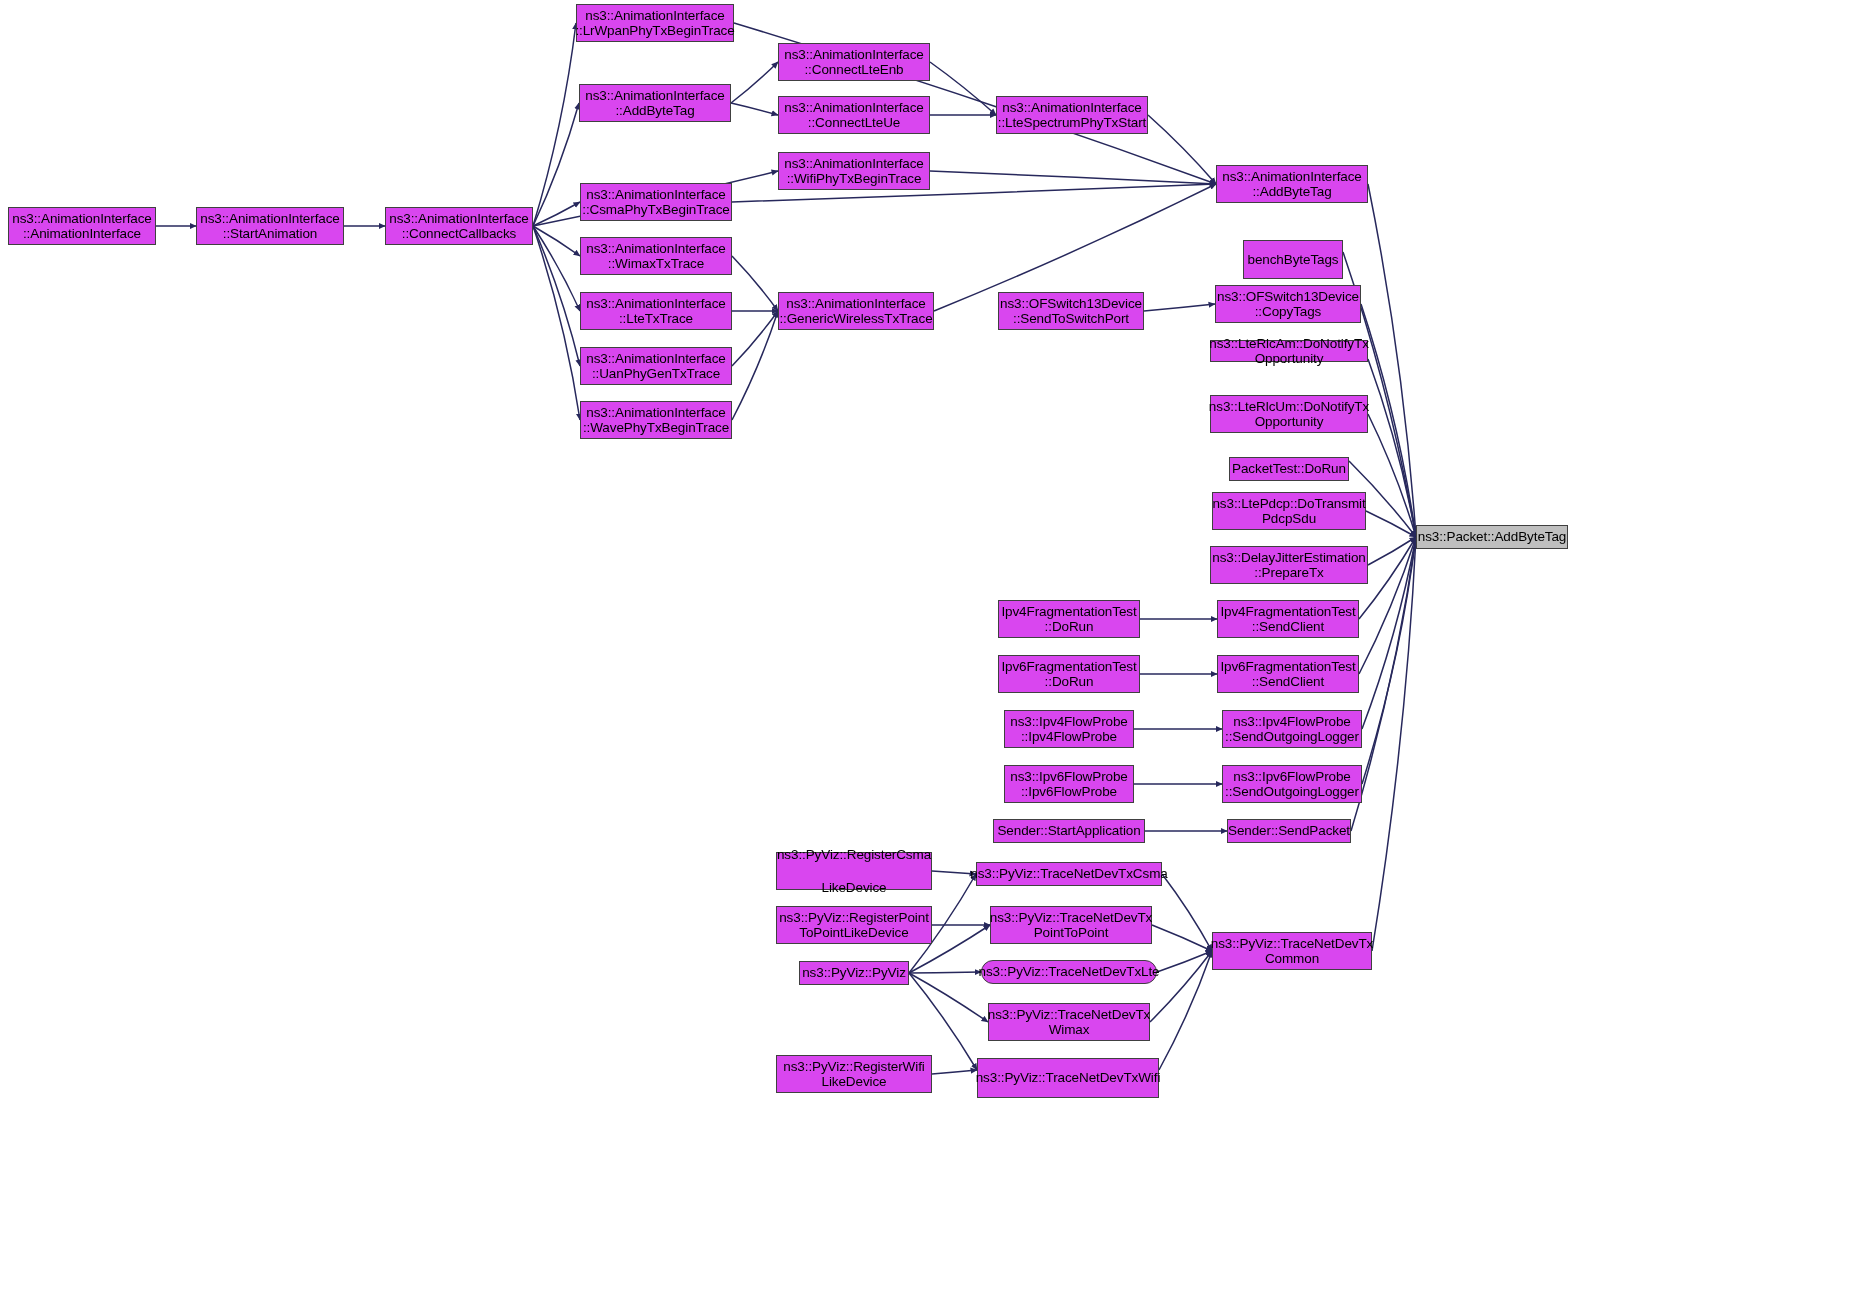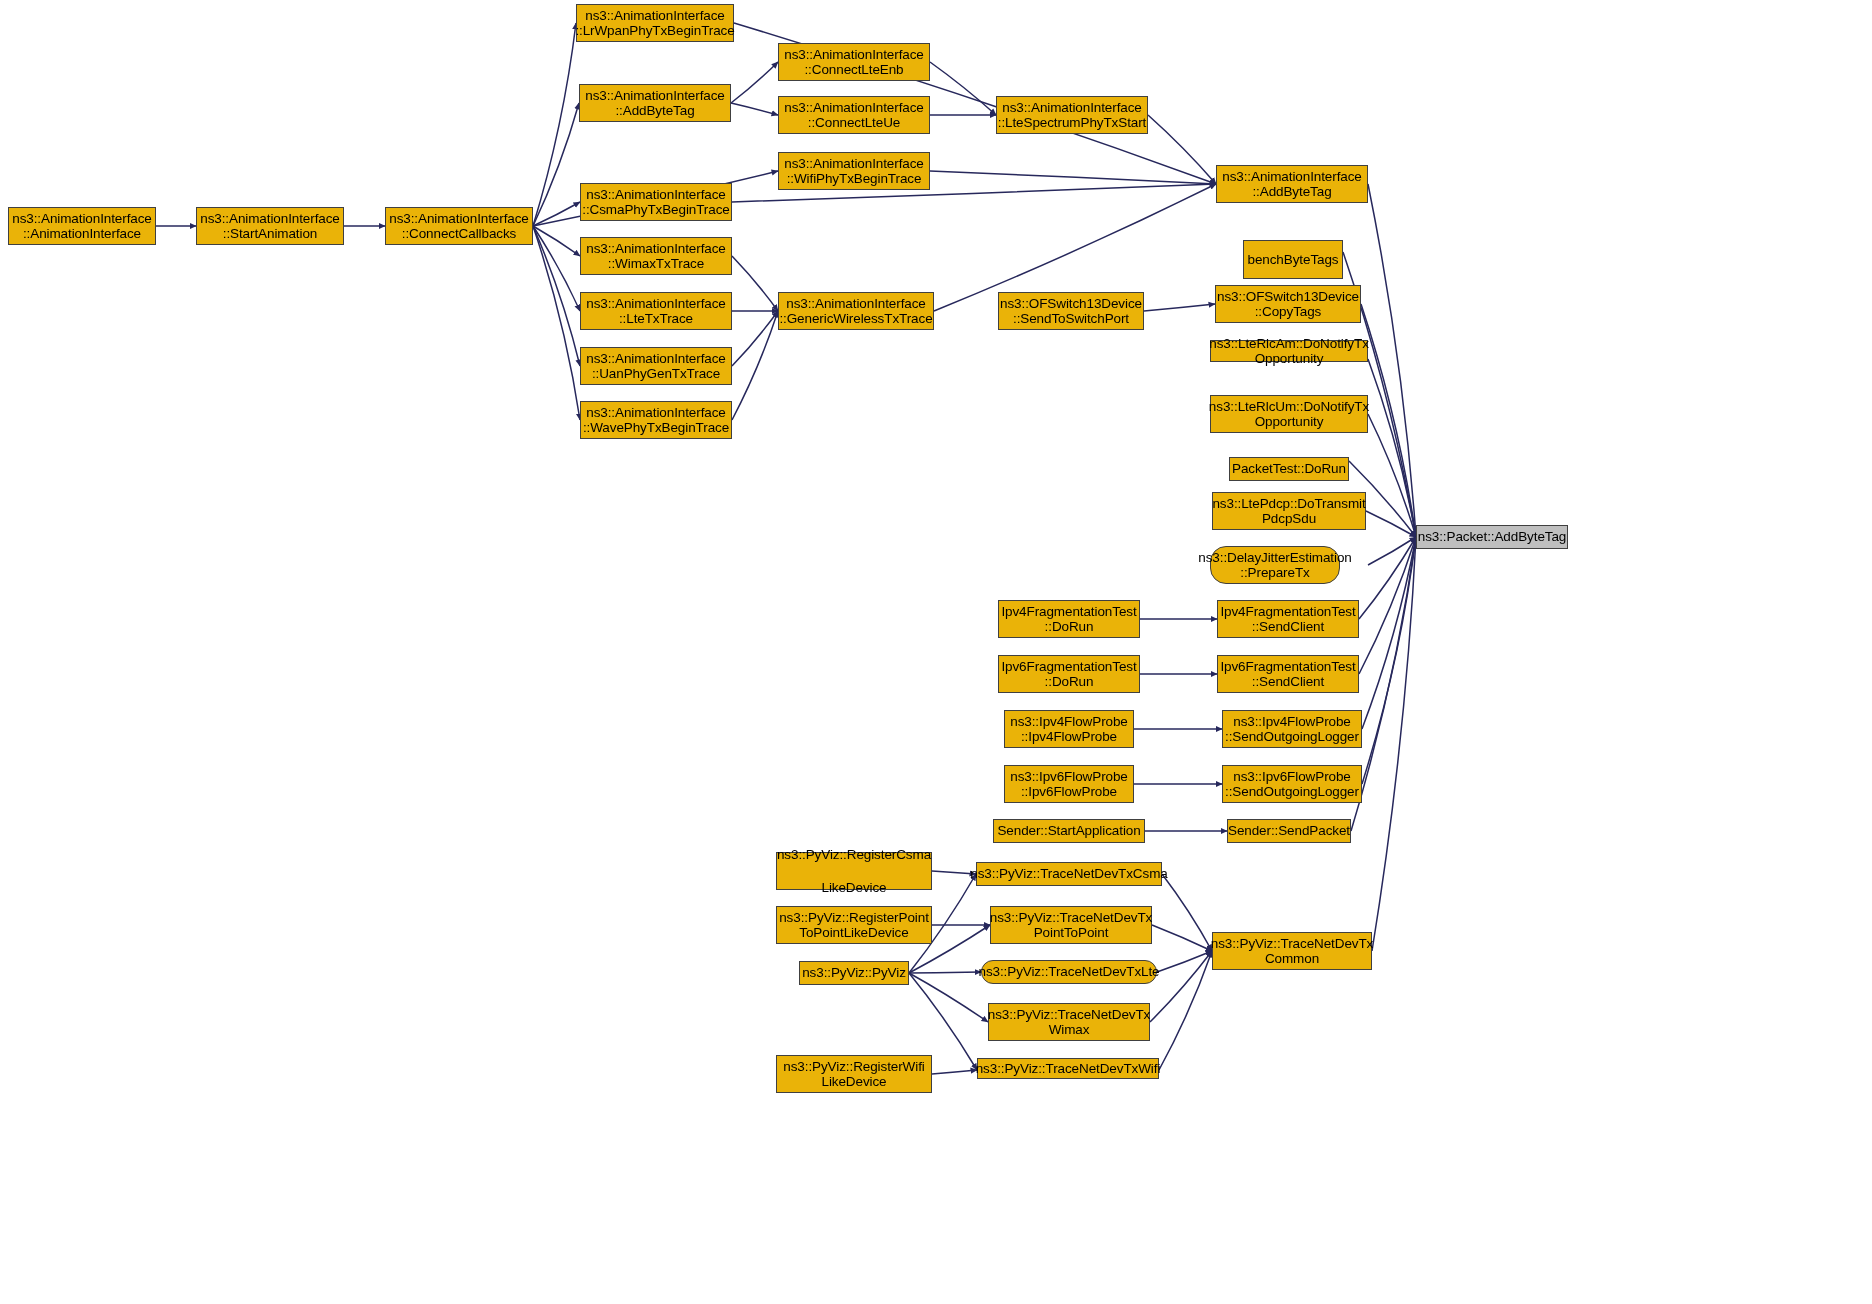--- a/index.html
+++ b/index.html
@@ -20,21 +20,21 @@
     position: absolute;
     left: 0;
     top: 0;
     width: 1872px;
     height: 1304px;
   }
   .node {
     position: absolute;
     box-sizing: border-box;
     border: 1px solid #404040;
-    background: #eab308;
+    background: #d946ef;
     color: #000000;
     font-size: 13.5px;
     line-height: 15.5px;
     text-align: center;
     display: flex;
     flex-direction: column;
     align-items: center;
     justify-content: center;
     letter-spacing: -0.1px;
     z-index: 5;
@@ -131,35 +131,35 @@
     <div class="node" style="left: 580px; top: 401px; width: 152px; height: 38px;"><span class="l1">ns3::AnimationInterface</span><span class="l2">::WavePhyTxBeginTrace</span></div>
     <div class="node" style="left: 778px; top: 292px; width: 156px; height: 38px;"><span class="l1">ns3::AnimationInterface</span><span class="l2">::GenericWirelessTxTrace</span></div>
     <div class="node" style="left: 1216px; top: 165px; width: 152px; height: 38px;"><span class="l1">ns3::AnimationInterface</span><span class="l2">::AddByteTag</span></div>
     <div class="node" style="left: 998px; top: 292px; width: 146px; height: 38px;"><span class="l1">ns3::OFSwitch13Device</span><span class="l2">::SendToSwitchPort</span></div>
     <div class="node" style="left: 1243px; top: 240px; width: 100px; height: 39px;"><span class="l1">benchByteTags</span></div>
     <div class="node" style="left: 1215px; top: 285px; width: 146px; height: 38px;"><span class="l1">ns3::OFSwitch13Device</span><span class="l2">::CopyTags</span></div>
     <div class="node" style="left: 1210px; top: 340px; width: 158px; height: 22px;"><span class="l1">ns3::LteRlcAm::DoNotifyTx</span><span class="l2">Opportunity</span></div>
     <div class="node" style="left: 1210px; top: 395px; width: 158px; height: 38px;"><span class="l1">ns3::LteRlcUm::DoNotifyTx</span><span class="l2">Opportunity</span></div>
     <div class="node" style="left: 1229px; top: 449px; width: 120px; height: 24px; margin-top: 8px;"><span class="l1">PacketTest::DoRun</span></div>
     <div class="node" style="left: 1212px; top: 492px; width: 154px; height: 38px;"><span class="l1">ns3::LtePdcp::DoTransmit</span><span class="l2">PdcpSdu</span></div>
-    <div class="node" style="left: 1210px; top: 546px; width: 130px; height: 38px; border-radius: 16px;"><span class="l1">ns3::DelayJitterEstimation</span><span class="l2">::PrepareTx</span></div>
+    <div class="node" style="left: 1210px; top: 546px; width: 158px; height: 38px;"><span class="l1">ns3::DelayJitterEstimation</span><span class="l2">::PrepareTx</span></div>
     <div class="node" style="left: 998px; top: 600px; width: 142px; height: 38px;"><span class="l1">Ipv4FragmentationTest</span><span class="l2">::DoRun</span></div>
     <div class="node" style="left: 1217px; top: 600px; width: 142px; height: 38px;"><span class="l1">Ipv4FragmentationTest</span><span class="l2">::SendClient</span></div>
     <div class="node" style="left: 998px; top: 655px; width: 142px; height: 38px;"><span class="l1">Ipv6FragmentationTest</span><span class="l2">::DoRun</span></div>
     <div class="node" style="left: 1217px; top: 655px; width: 142px; height: 38px;"><span class="l1">Ipv6FragmentationTest</span><span class="l2">::SendClient</span></div>
     <div class="node" style="left: 1004px; top: 710px; width: 130px; height: 38px;"><span class="l1">ns3::Ipv4FlowProbe</span><span class="l2">::Ipv4FlowProbe</span></div>
     <div class="node" style="left: 1222px; top: 710px; width: 140px; height: 38px;"><span class="l1">ns3::Ipv4FlowProbe</span><span class="l2">::SendOutgoingLogger</span></div>
     <div class="node" style="left: 1004px; top: 765px; width: 130px; height: 38px;"><span class="l1">ns3::Ipv6FlowProbe</span><span class="l2">::Ipv6FlowProbe</span></div>
     <div class="node" style="left: 1222px; top: 765px; width: 140px; height: 38px;"><span class="l1">ns3::Ipv6FlowProbe</span><span class="l2">::SendOutgoingLogger</span></div>
     <div class="node" style="left: 993px; top: 819px; width: 152px; height: 24px;"><span class="l1">Sender::StartApplication</span></div>
     <div class="node" style="left: 1227px; top: 819px; width: 124px; height: 24px;"><span class="l1">Sender::SendPacket</span></div>
     <div class="node highlight" style="left: 1416px; top: 525px; width: 152px; height: 24px;"><span class="l1">ns3::Packet::AddByteTag</span></div>
     <div class="node" style="left: 776px; top: 852px; width: 156px; height: 38px; gap: 17px;"><span class="l1">ns3::PyViz::RegisterCsma</span><span class="l2">LikeDevice</span></div>
     <div class="node" style="left: 976px; top: 862px; width: 186px; height: 24px;"><span class="l1">ns3::PyViz::TraceNetDevTxCsma</span></div>
     <div class="node" style="left: 776px; top: 906px; width: 156px; height: 38px;"><span class="l1">ns3::PyViz::RegisterPoint</span><span class="l2">ToPointLikeDevice</span></div>
     <div class="node" style="left: 990px; top: 906px; width: 162px; height: 38px;"><span class="l1">ns3::PyViz::TraceNetDevTx</span><span class="l2">PointToPoint</span></div>
     <div class="node" style="left: 799px; top: 961px; width: 110px; height: 24px;"><span class="l1">ns3::PyViz::PyViz</span></div>
     <div class="node" style="left: 981px; top: 960px; width: 176px; height: 24px; border-radius: 12px;"><span class="l1">ns3::PyViz::TraceNetDevTxLte</span></div>
     <div class="node" style="left: 988px; top: 1003px; width: 162px; height: 38px;"><span class="l1">ns3::PyViz::TraceNetDevTx</span><span class="l2">Wimax</span></div>
-    <div class="node" style="left: 977px; top: 1058px; width: 182px; height: 21px;"><span class="l1">ns3::PyViz::TraceNetDevTxWifi</span></div>
+    <div class="node" style="left: 977px; top: 1058px; width: 182px; height: 40px;"><span class="l1">ns3::PyViz::TraceNetDevTxWifi</span></div>
     <div class="node" style="left: 776px; top: 1055px; width: 156px; height: 38px;"><span class="l1">ns3::PyViz::RegisterWifi</span><span class="l2">LikeDevice</span></div>
     <div class="node" style="left: 1212px; top: 932px; width: 160px; height: 38px;"><span class="l1">ns3::PyViz::TraceNetDevTx</span><span class="l2">Common</span></div>
   </div>
 
 </body></html>

